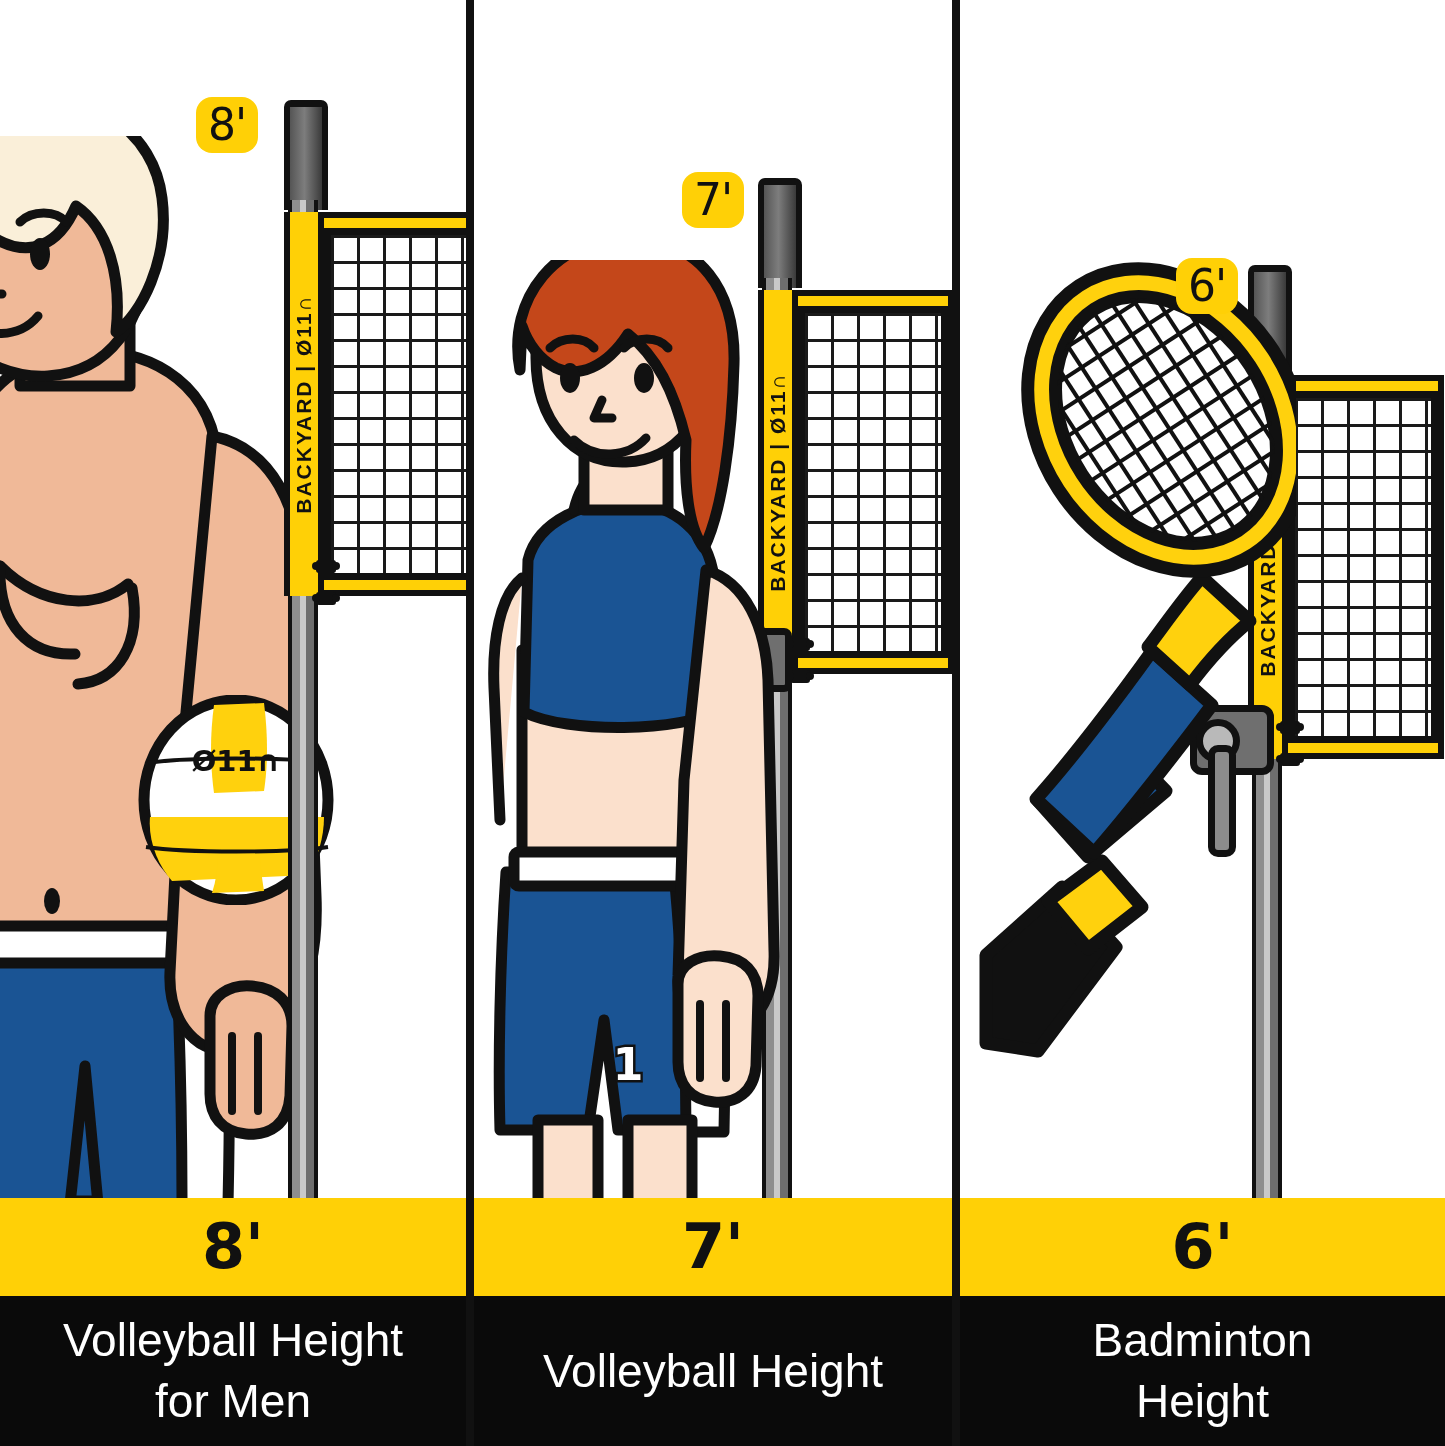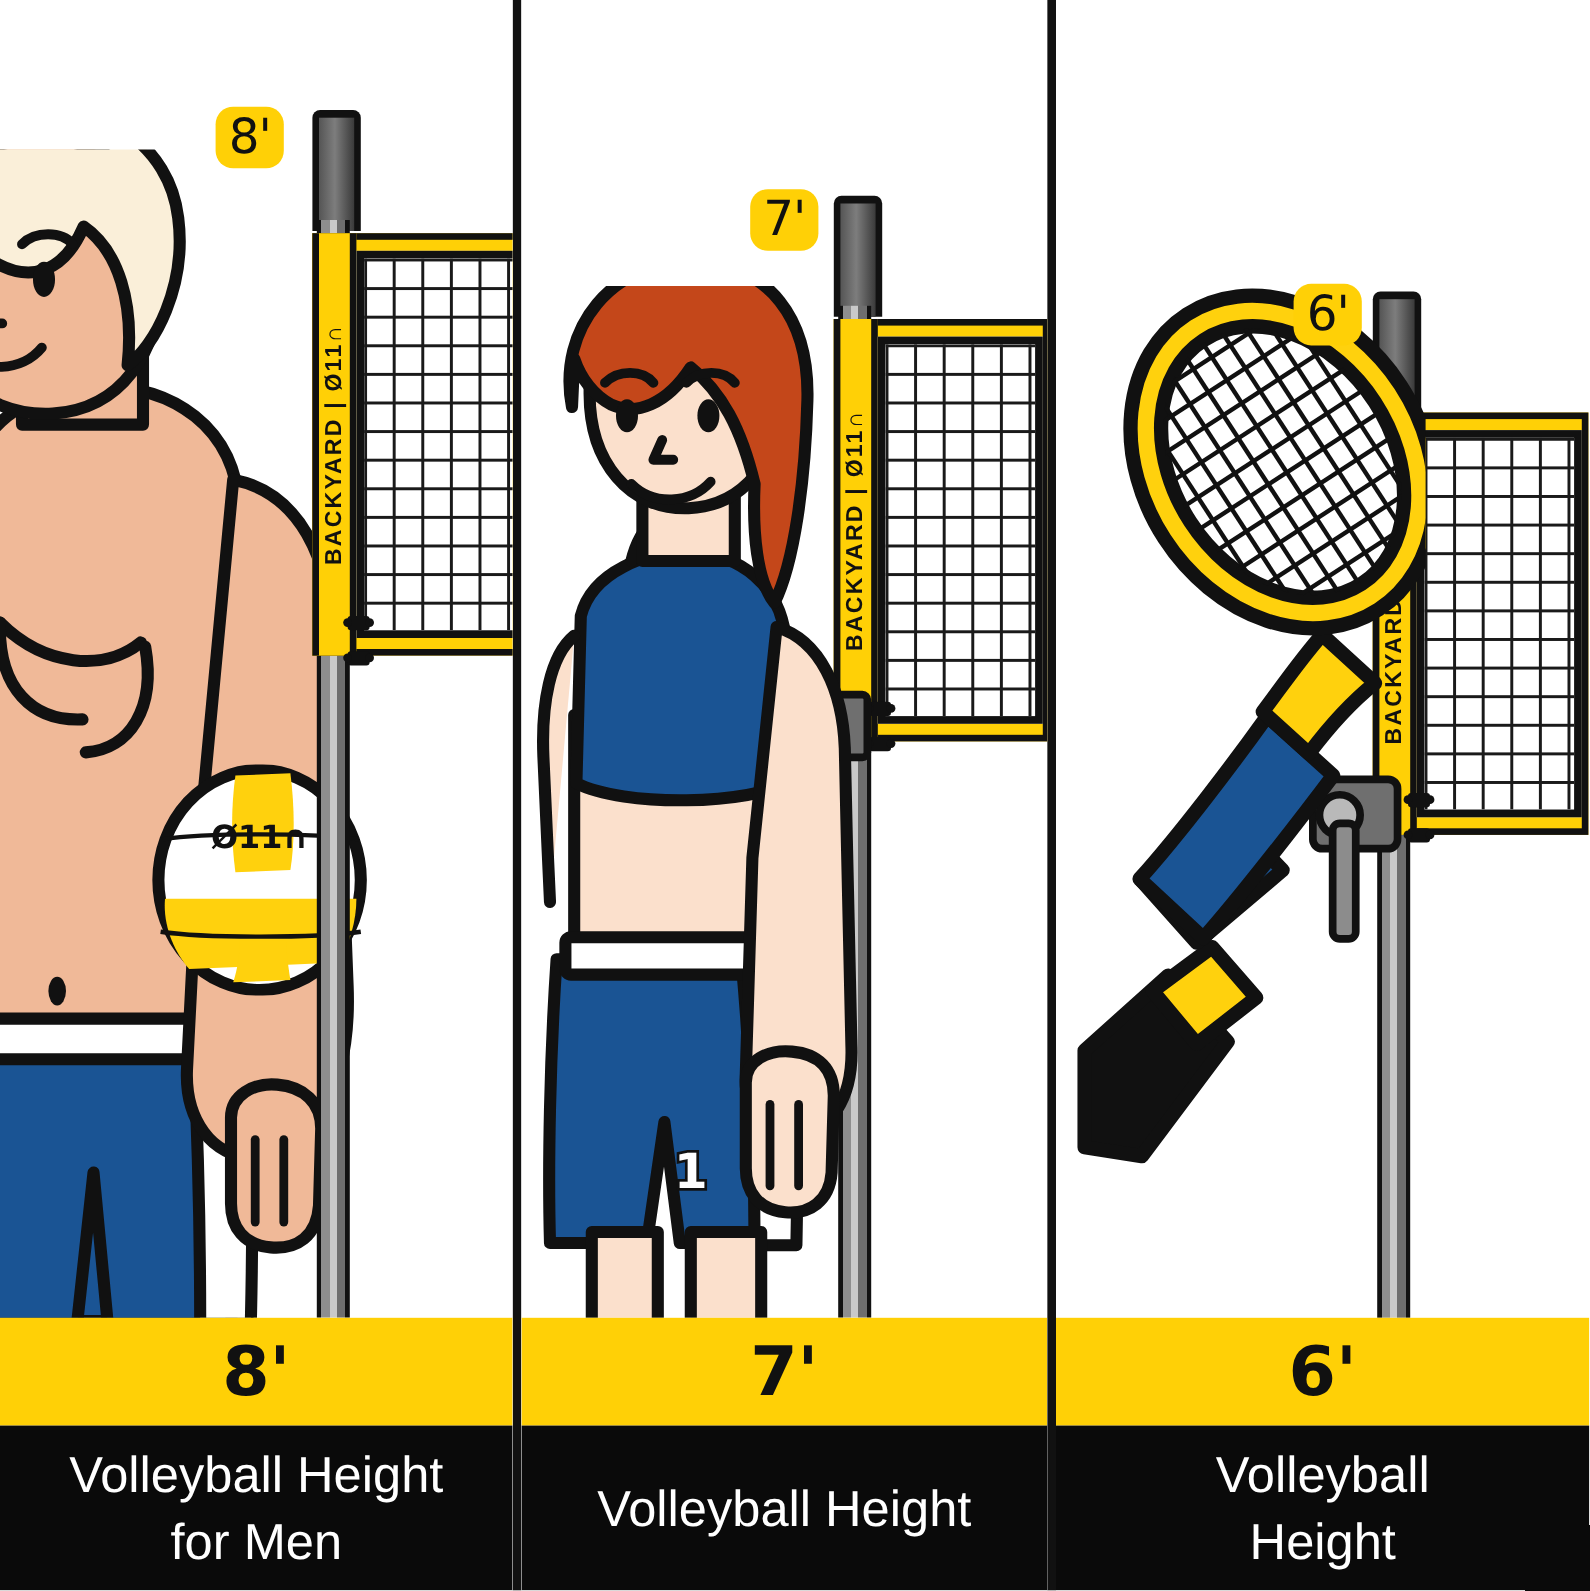--- a/index.html
+++ b/index.html
@@ -465,19 +465,19 @@
       <div class="badge" style="left:216px; top:258px;">
         <span>6'</span>
       </div>
     </div>
 
     <div class="yellow-bar">
       <span class="val">6'</span>
     </div>
     <div class="black-bar">
       <div class="cap">
-        <span>Volleyball</span><br>
+        <span>Badminton</span><br>
         <span>Height</span>
       </div>
     </div>
   </div>
 
 </div>
 
 </body></html>

